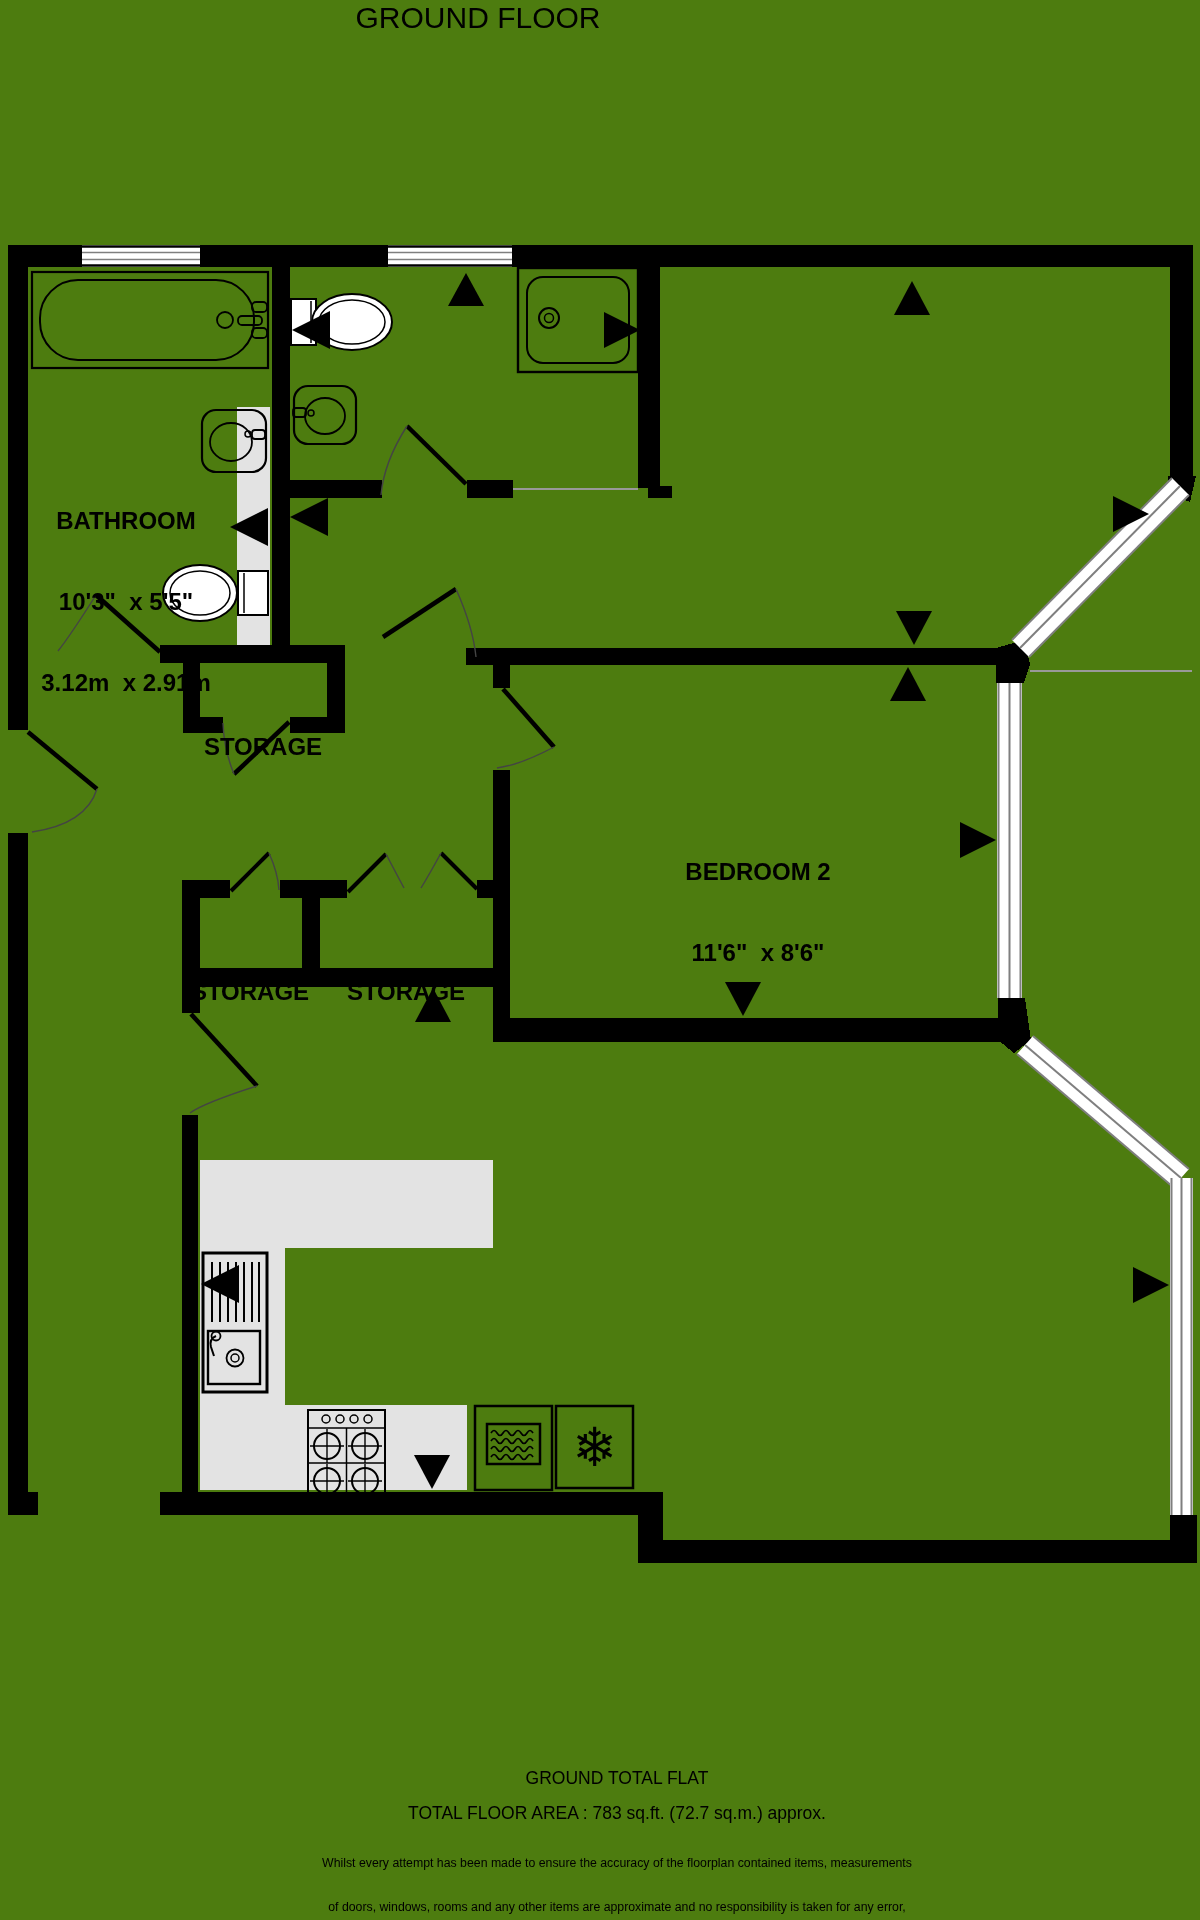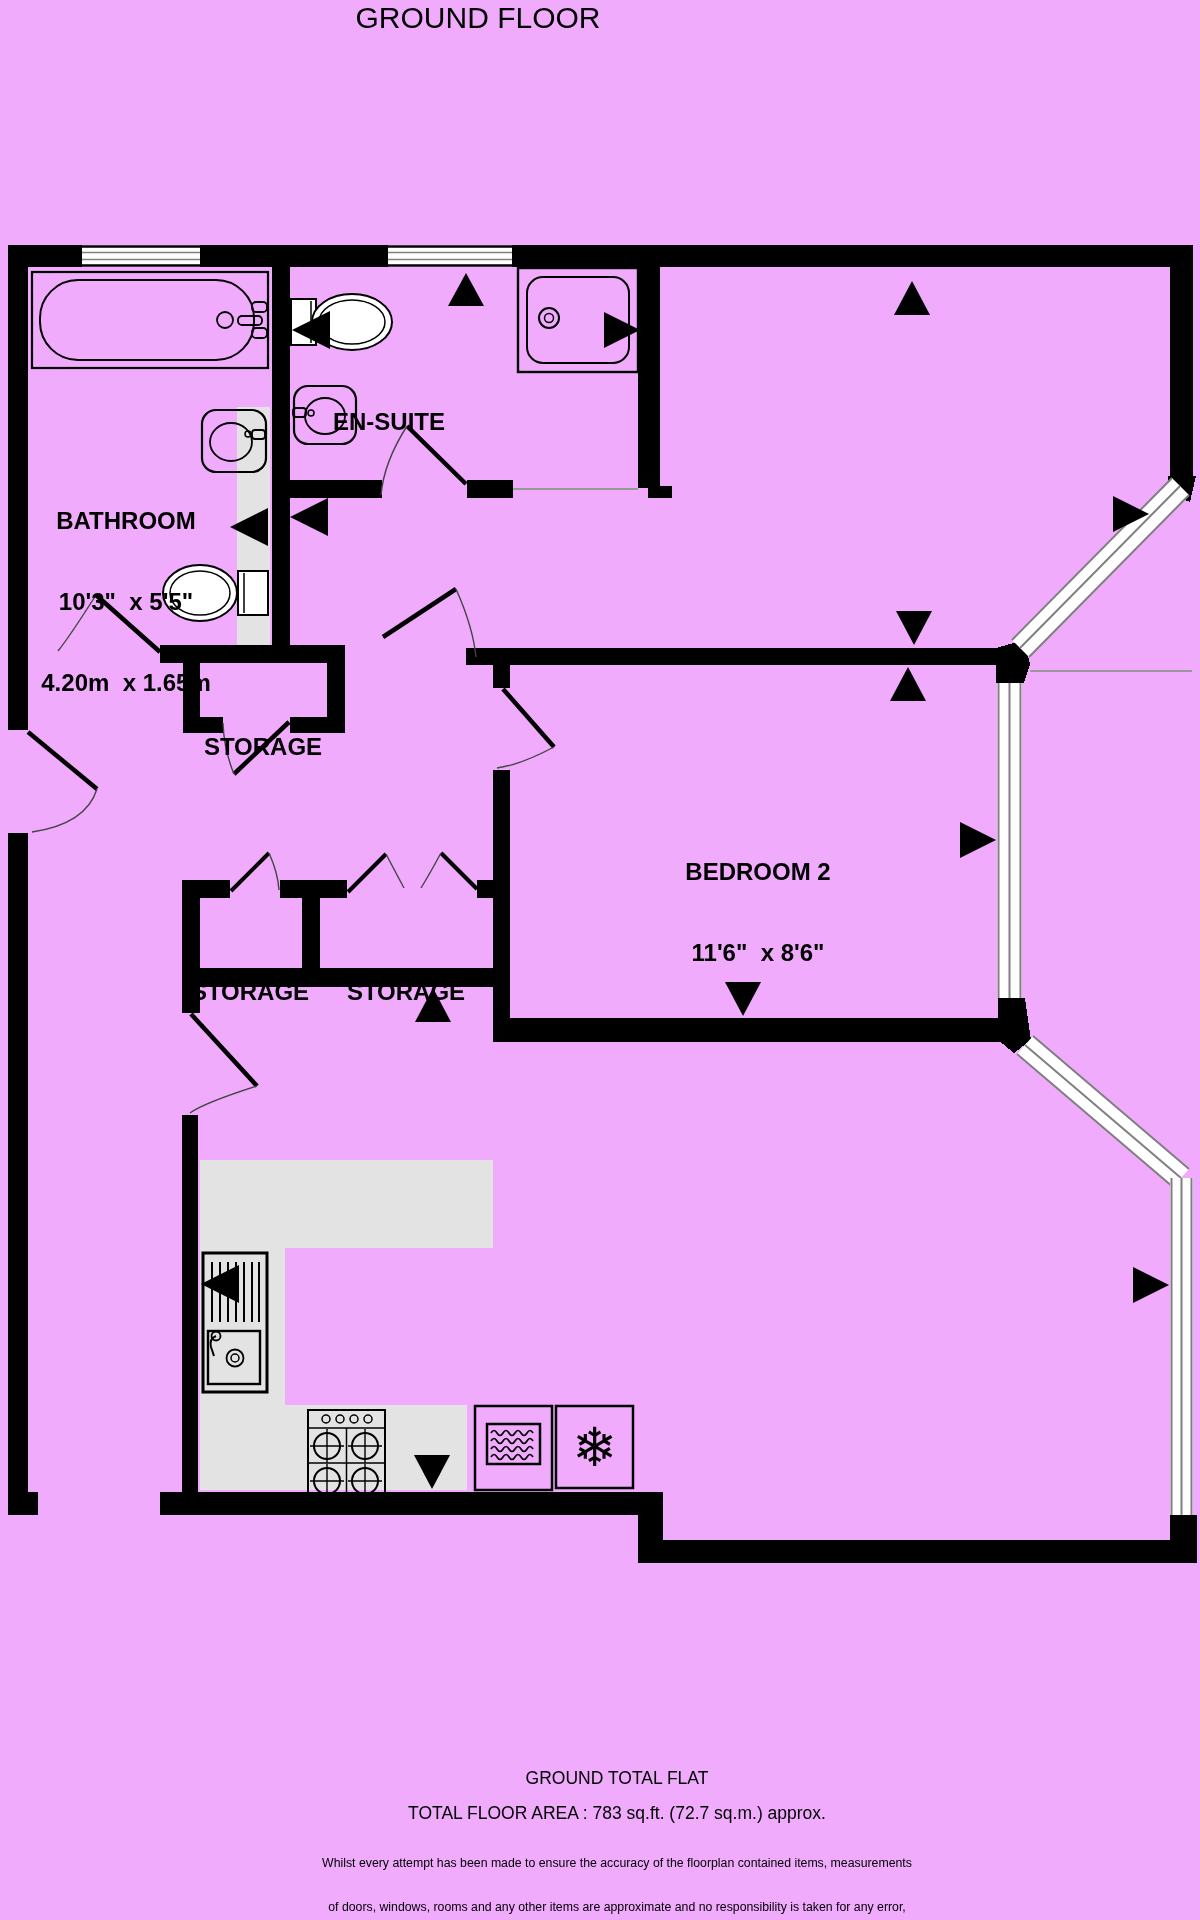--- a/index.html
+++ b/index.html
@@ -1,16 +1,16 @@
 <!DOCTYPE html>
 <html><head>
 <meta charset="utf-8">
 <style>
   html,body{margin:0;padding:0;background:#fff;}
-  #page{position:relative;width:1200px;height:1920px;background:#f0abfc;overflow:hidden;
+  #page{position:relative;width:1200px;height:1920px;background:#4d7c0f;overflow:hidden;
         font-family:"Liberation Sans", sans-serif;color:#000;}
   #plan-svg{position:absolute;left:0;top:0;}
   .plan-title{position:absolute;left:478px;top:1px;transform:translateX(-50%);
         font-size:30px;font-weight:400;white-space:pre;}
   .room-label{position:absolute;transform:translateX(-50%);text-align:center;
         font-weight:bold;font-size:24px;line-height:27px;white-space:pre;}
   .footer-line{position:absolute;left:617px;transform:translateX(-50%);
         font-size:17.5px;font-weight:400;white-space:pre;}
   .disclaimer{position:absolute;left:617px;top:1827px;transform:translateX(-50%);
         font-size:12.3px;line-height:14.6px;text-align:center;white-space:pre;}
@@ -251,26 +251,23 @@
       <polygon points="201,1284 239,1265 239,1303"></polygon>
       <polygon points="432,1489 414,1455 450,1455"></polygon>
       <polygon points="1169,1285 1133,1267 1133,1303"></polygon>
       <polygon points="1149,514 1113,496 1113,532"></polygon>
     </g>
   </svg>
 
   <div class="room-label" style="left:126px;top:453px">
     <div>BATHROOM</div>
     <div>10'3"  x 5'5"</div>
-    <div>4.20m  x 1.65m</div>
-  </div>
-
-  <div class="room-label" style="left:389px;top:354px">
-    <div>EN-SUITE</div>
-  </div>
+    <div>3.12m  x 2.91m</div>
+  </div>
+
 
 
   <div class="room-label" style="left:263px;top:679px">
     <div>STORAGE</div>
   </div>
 
 
   <div class="room-label" style="left:758px;top:804px">
     <div>BEDROOM 2</div>
     <div>11'6"  x 8'6"</div>

